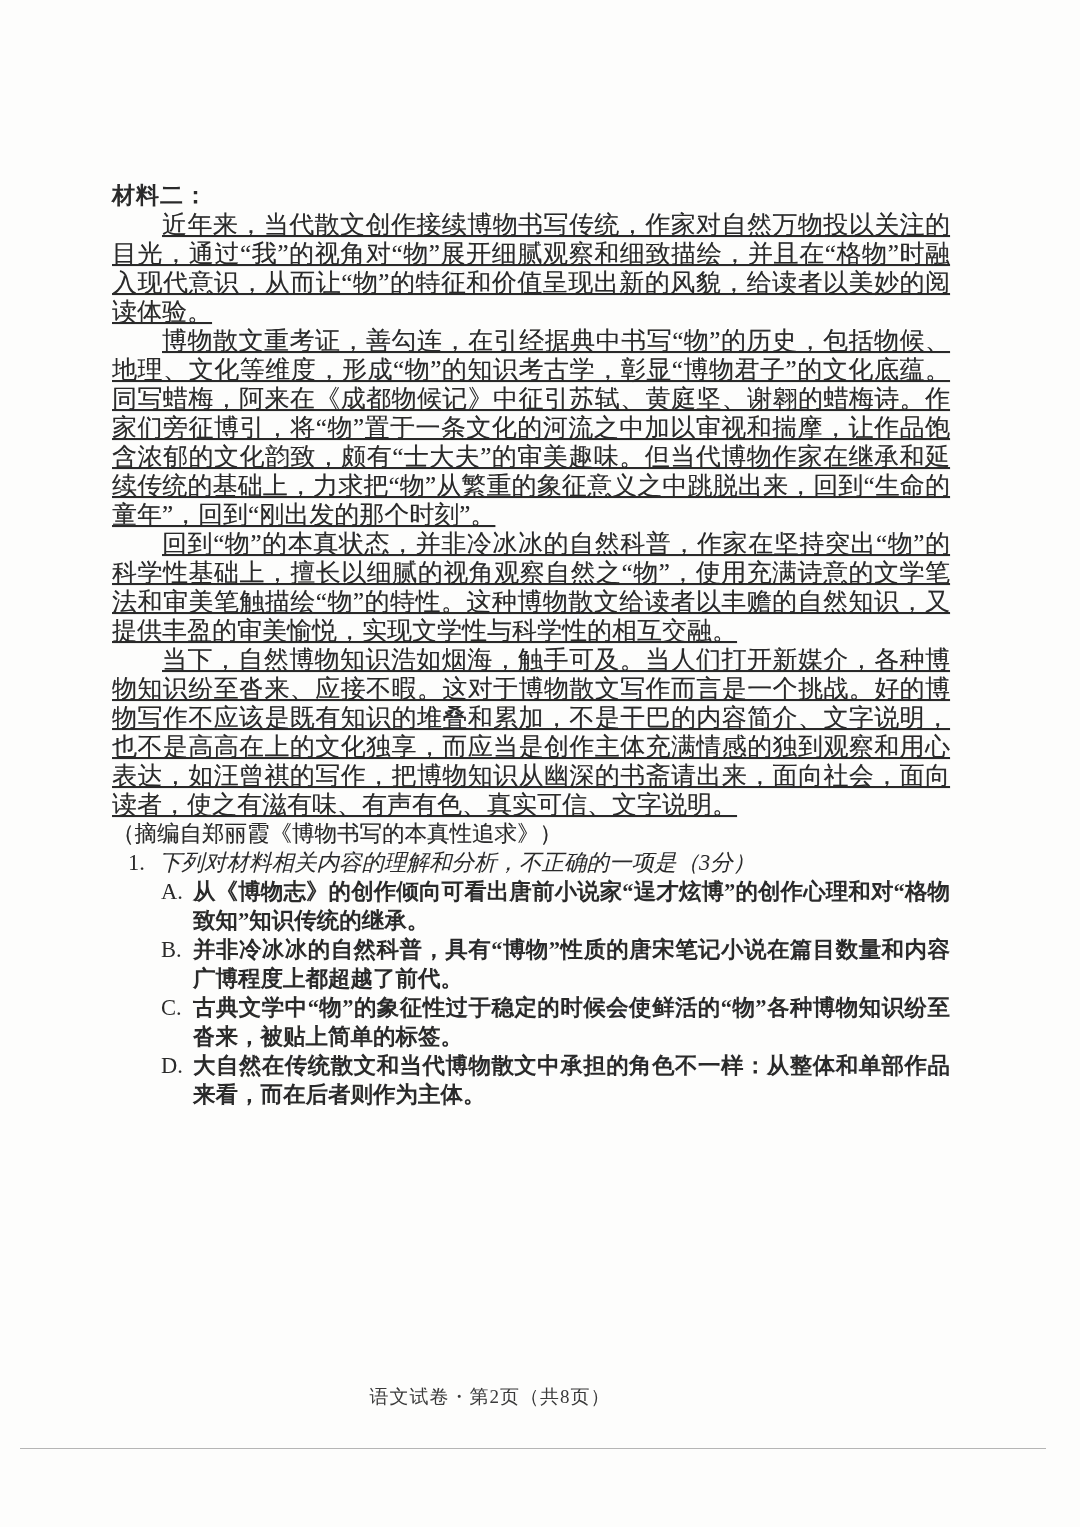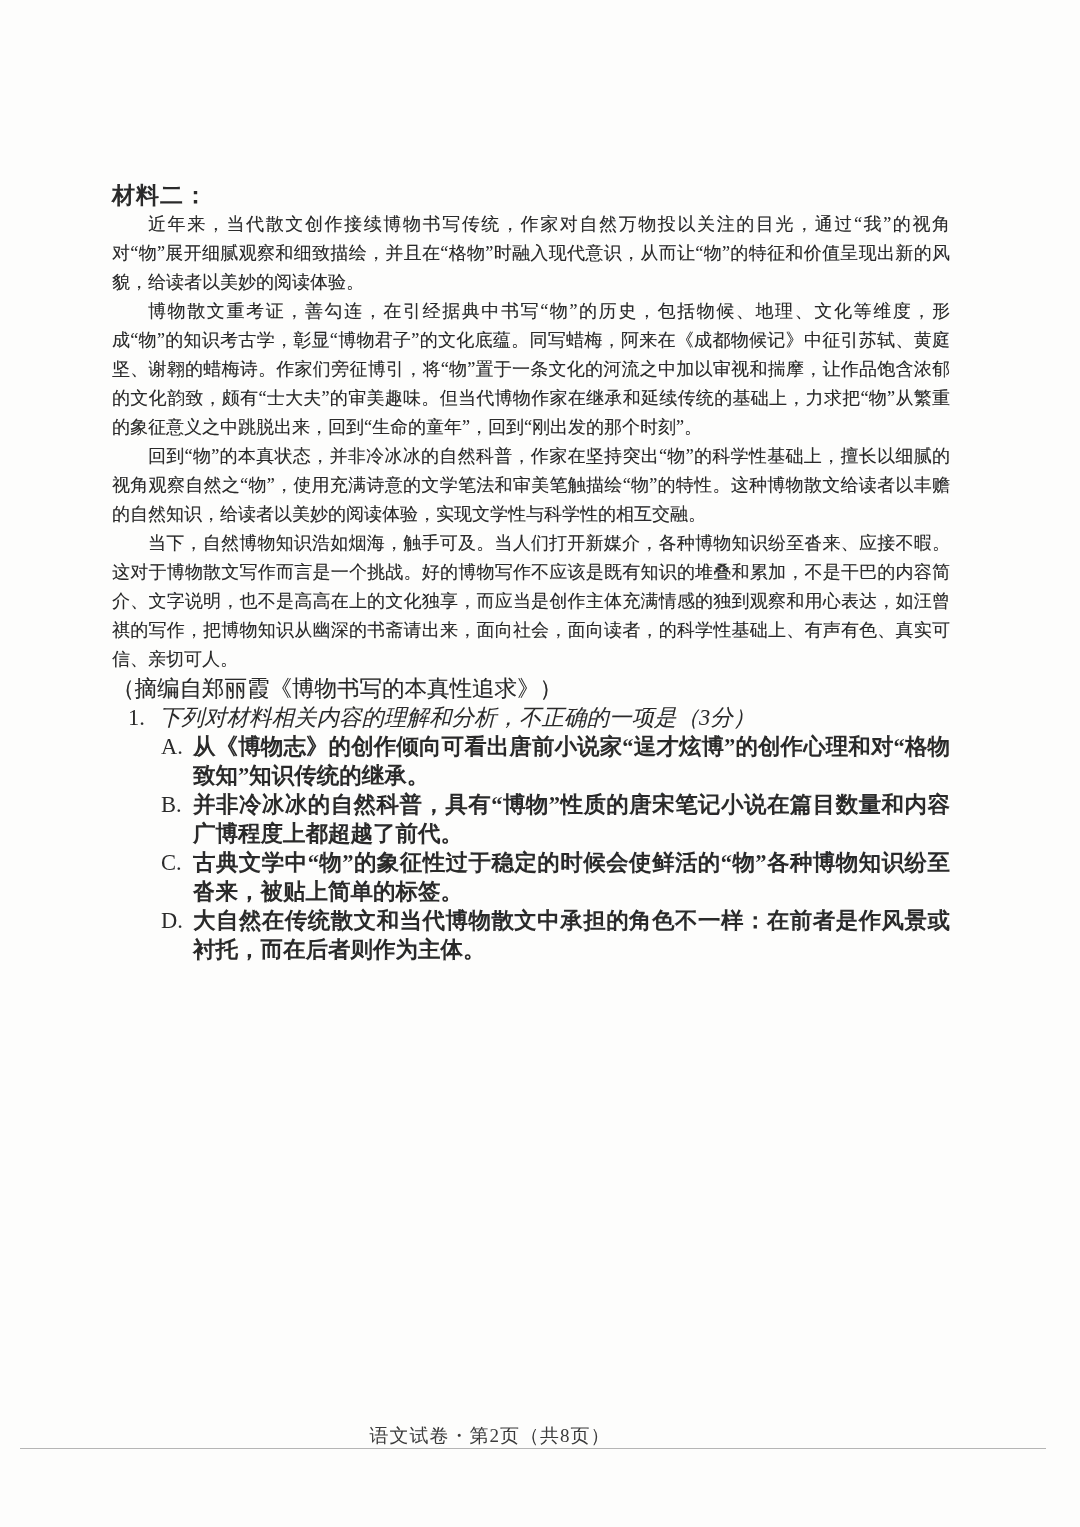--- a/index.html
+++ b/index.html
@@ -21,43 +21,44 @@
     width: 838px;
   }
   .heading {
     font-family: "Liberation Sans", sans-serif;
     font-weight: 700;
     font-size: 23px;
     line-height: 29px;
     letter-spacing: 1px;
   }
   .para {
-    font-size: 18px;
+    font-size: 25px;
     line-height: 29px;
     text-align: justify;
     text-align-last: left;
     text-indent: 2em;
     text-shadow: 0.2px 0.2px 0.4px rgba(30,30,30,0.35);
+    text-decoration: underline;
   }
   .attribution {
     font-size: 22.5px;
     line-height: 29px;
     padding-right: 27px;
     text-shadow: 0.2px 0.2px 0.4px rgba(30,30,30,0.35);
   }
   .question { margin-left: 16px; font-size: 22.5px; line-height: 29px; }
   .stem-row { display: flex; }
   .q-num { width: 31px; flex: 0 0 31px; }
   .q-stem { flex: 1; font-style: italic; }
   .option-row { display: flex; margin-left: 33px; }
   .opt-label { width: 32px; flex: 0 0 32px; }
   .opt-text { flex: 1; text-align: justify; text-align-last: left; font-weight: bold; }
   .footer {
     position: absolute;
-    top: 1423px;
+    top: 1384px;
     left: 0;
     width: 980px;
     text-align: center;
     font-size: 19px;
     letter-spacing: 1px;
     color: #3a3a3a;
   }
   .page-edge-line {
     position: absolute;
     top: 1448px;
@@ -70,22 +71,22 @@
 </head>
 <body>
 
 <div class="page" style="--paper: #fdfdfc; --ink: #2a2a2a; --edge: #b5b5b5;">
   <div class="content">
 
     <h2 class="heading">材料二：</h2>
 
     <p class="para">近年来，当代散文创作接续博物书写传统，作家对自然万物投以关注的目光，通过“我”的视角对“物”展开细腻观察和细致描绘，并且在“格物”时融入现代意识，从而让“物”的特征和价值呈现出新的风貌，给读者以美妙的阅读体验。</p>
     <p class="para">博物散文重考证，善勾连，在引经据典中书写“物”的历史，包括物候、地理、文化等维度，形成“物”的知识考古学，彰显“博物君子”的文化底蕴。同写蜡梅，阿来在《成都物候记》中征引苏轼、黄庭坚、谢翱的蜡梅诗。作家们旁征博引，将“物”置于一条文化的河流之中加以审视和揣摩，让作品饱含浓郁的文化韵致，颇有“士大夫”的审美趣味。但当代博物作家在继承和延续传统的基础上，力求把“物”从繁重的象征意义之中跳脱出来，回到“生命的童年”，回到“刚出发的那个时刻”。</p>
-    <p class="para">回到“物”的本真状态，并非冷冰冰的自然科普，作家在坚持突出“物”的科学性基础上，擅长以细腻的视角观察自然之“物”，使用充满诗意的文学笔法和审美笔触描绘“物”的特性。这种博物散文给读者以丰赡的自然知识，给读者以美妙的阅读体验，实现文学性与科学性的相互交融。</p>
-    <p class="para">当下，自然博物知识浩如烟海，触手可及。当人们打开新媒介，各种博物知识纷至沓来、应接不暇。这对于博物散文写作而言是一个挑战。好的博物写作不应该是既有知识的堆叠和累加，不是干巴的内容简介、文字说明，也不是高高在上的文化独享，而应当是创作主体充满情感的独到观察和用心表达，如汪曾祺的写作，把博物知识从幽深的书斋请出来，面向社会，面向读者，的科学性基础上、有声有色、真实可信、亲切可人。</p>
+    <p class="para">回到“物”的本真状态，并非冷冰冰的自然科普，作家在坚持突出“物”的科学性基础上，擅长以细腻的视角观察自然之“物”，使用充满诗意的文学笔法和审美笔触描绘“物”的特性。这种博物散文给读者以丰赡的自然知识，又提供丰盈的审美愉悦，实现文学性与科学性的相互交融。</p>
+    <p class="para">当下，自然博物知识浩如烟海，触手可及。当人们打开新媒介，各种博物知识纷至沓来、应接不暇。这对于博物散文写作而言是一个挑战。好的博物写作不应该是既有知识的堆叠和累加，不是干巴的内容简介、文字说明，也不是高高在上的文化独享，而应当是创作主体充满情感的独到观察和用心表达，如汪曾祺的写作，把博物知识从幽深的书斋请出来，面向社会，面向读者，使之有滋有味、有声有色、真实可信、文字说明。</p>
 
     <p class="attribution">（摘编自郑丽霞《博物书写的本真性追求》）</p>
 
     <div class="question">
       <div class="stem-row">
         <span class="q-num">1.</span>
         <span class="q-stem">下列对材料相关内容的理解和分析，不正确的一项是（3分）</span>
       </div>
       <div class="option-row">
         <span class="opt-label">A.</span>
@@ -94,20 +95,20 @@
       <div class="option-row">
         <span class="opt-label">B.</span>
         <span class="opt-text">并非冷冰冰的自然科普，具有“博物”性质的唐宋笔记小说在篇目数量和内容广博程度上都超越了前代。</span>
       </div>
       <div class="option-row">
         <span class="opt-label">C.</span>
         <span class="opt-text">古典文学中“物”的象征性过于稳定的时候会使鲜活的“物”各种博物知识纷至沓来，被贴上简单的标签。</span>
       </div>
       <div class="option-row">
         <span class="opt-label">D.</span>
-        <span class="opt-text">大自然在传统散文和当代博物散文中承担的角色不一样：在前者是作风景或衬托，而在后者则作为主体。</span>
+        <span class="opt-text">大自然在传统散文和当代博物散文中承担的角色不一样：从整体和单部作品来看，而在后者则作为主体。</span>
       </div>
     </div>
   </div>
 
   <div class="footer">语文试卷・第2页（共8页）</div>
   <div class="page-edge-line"></div>
 </div>
 
 </body></html>

